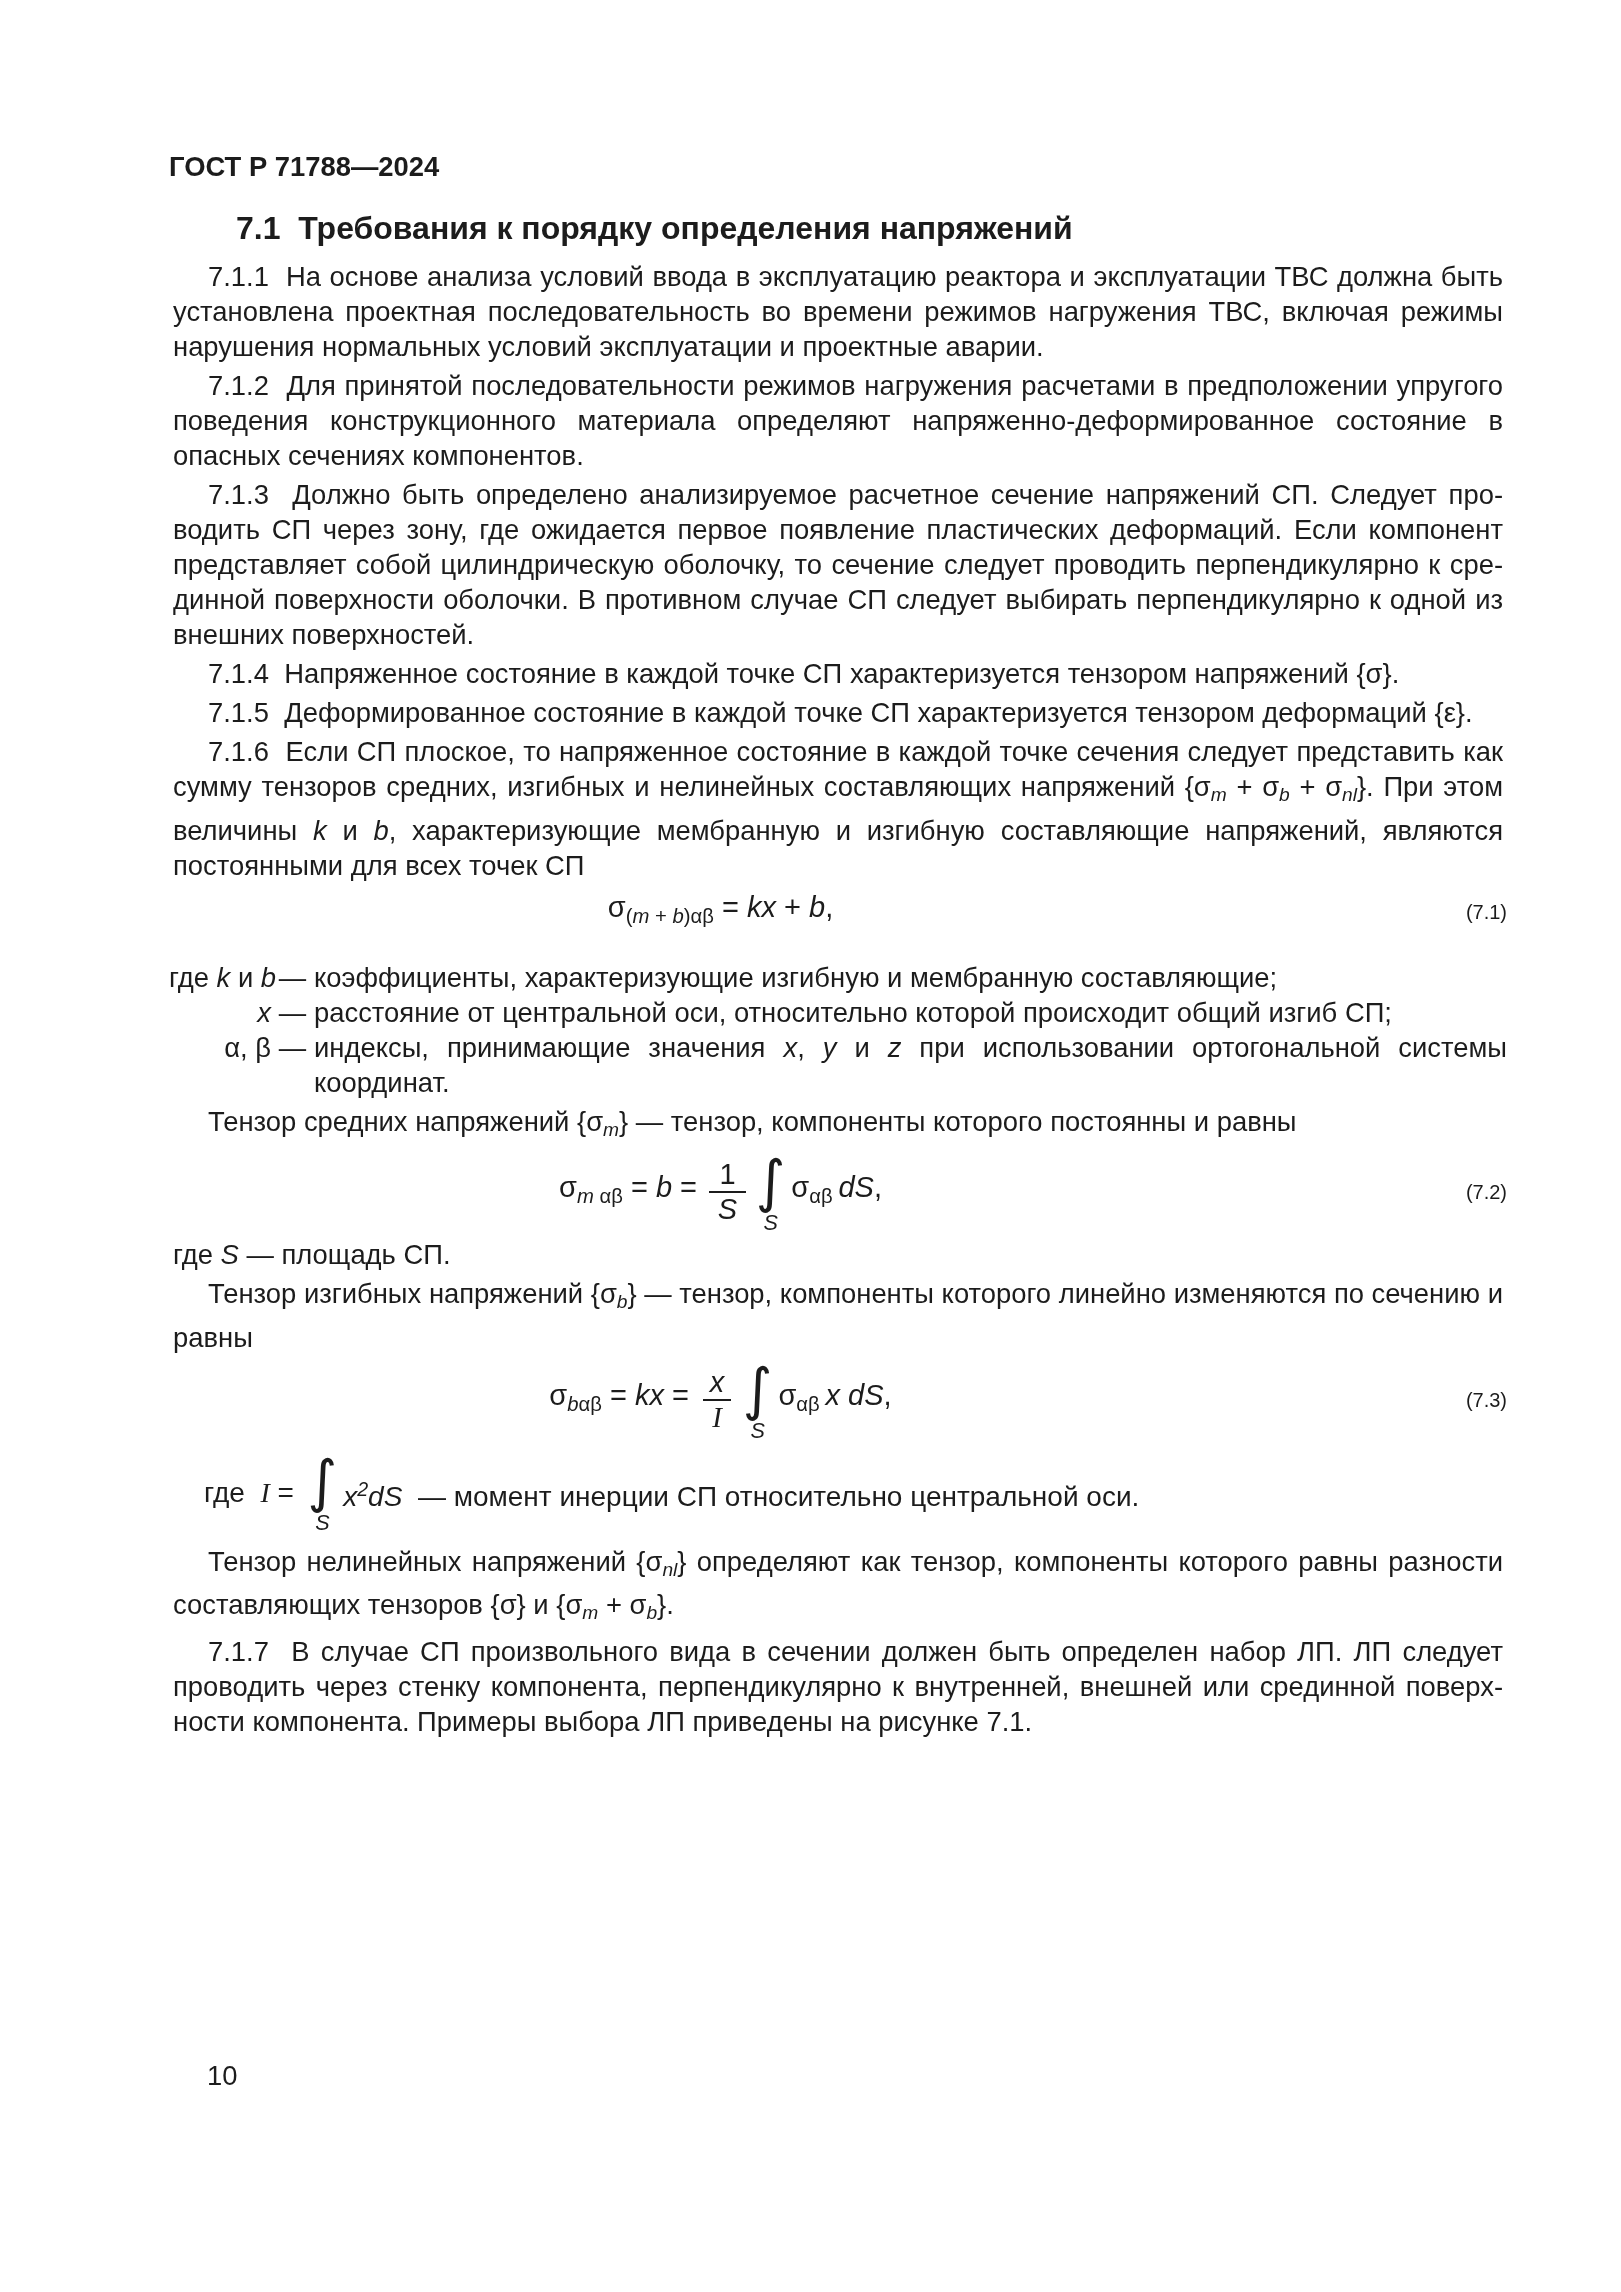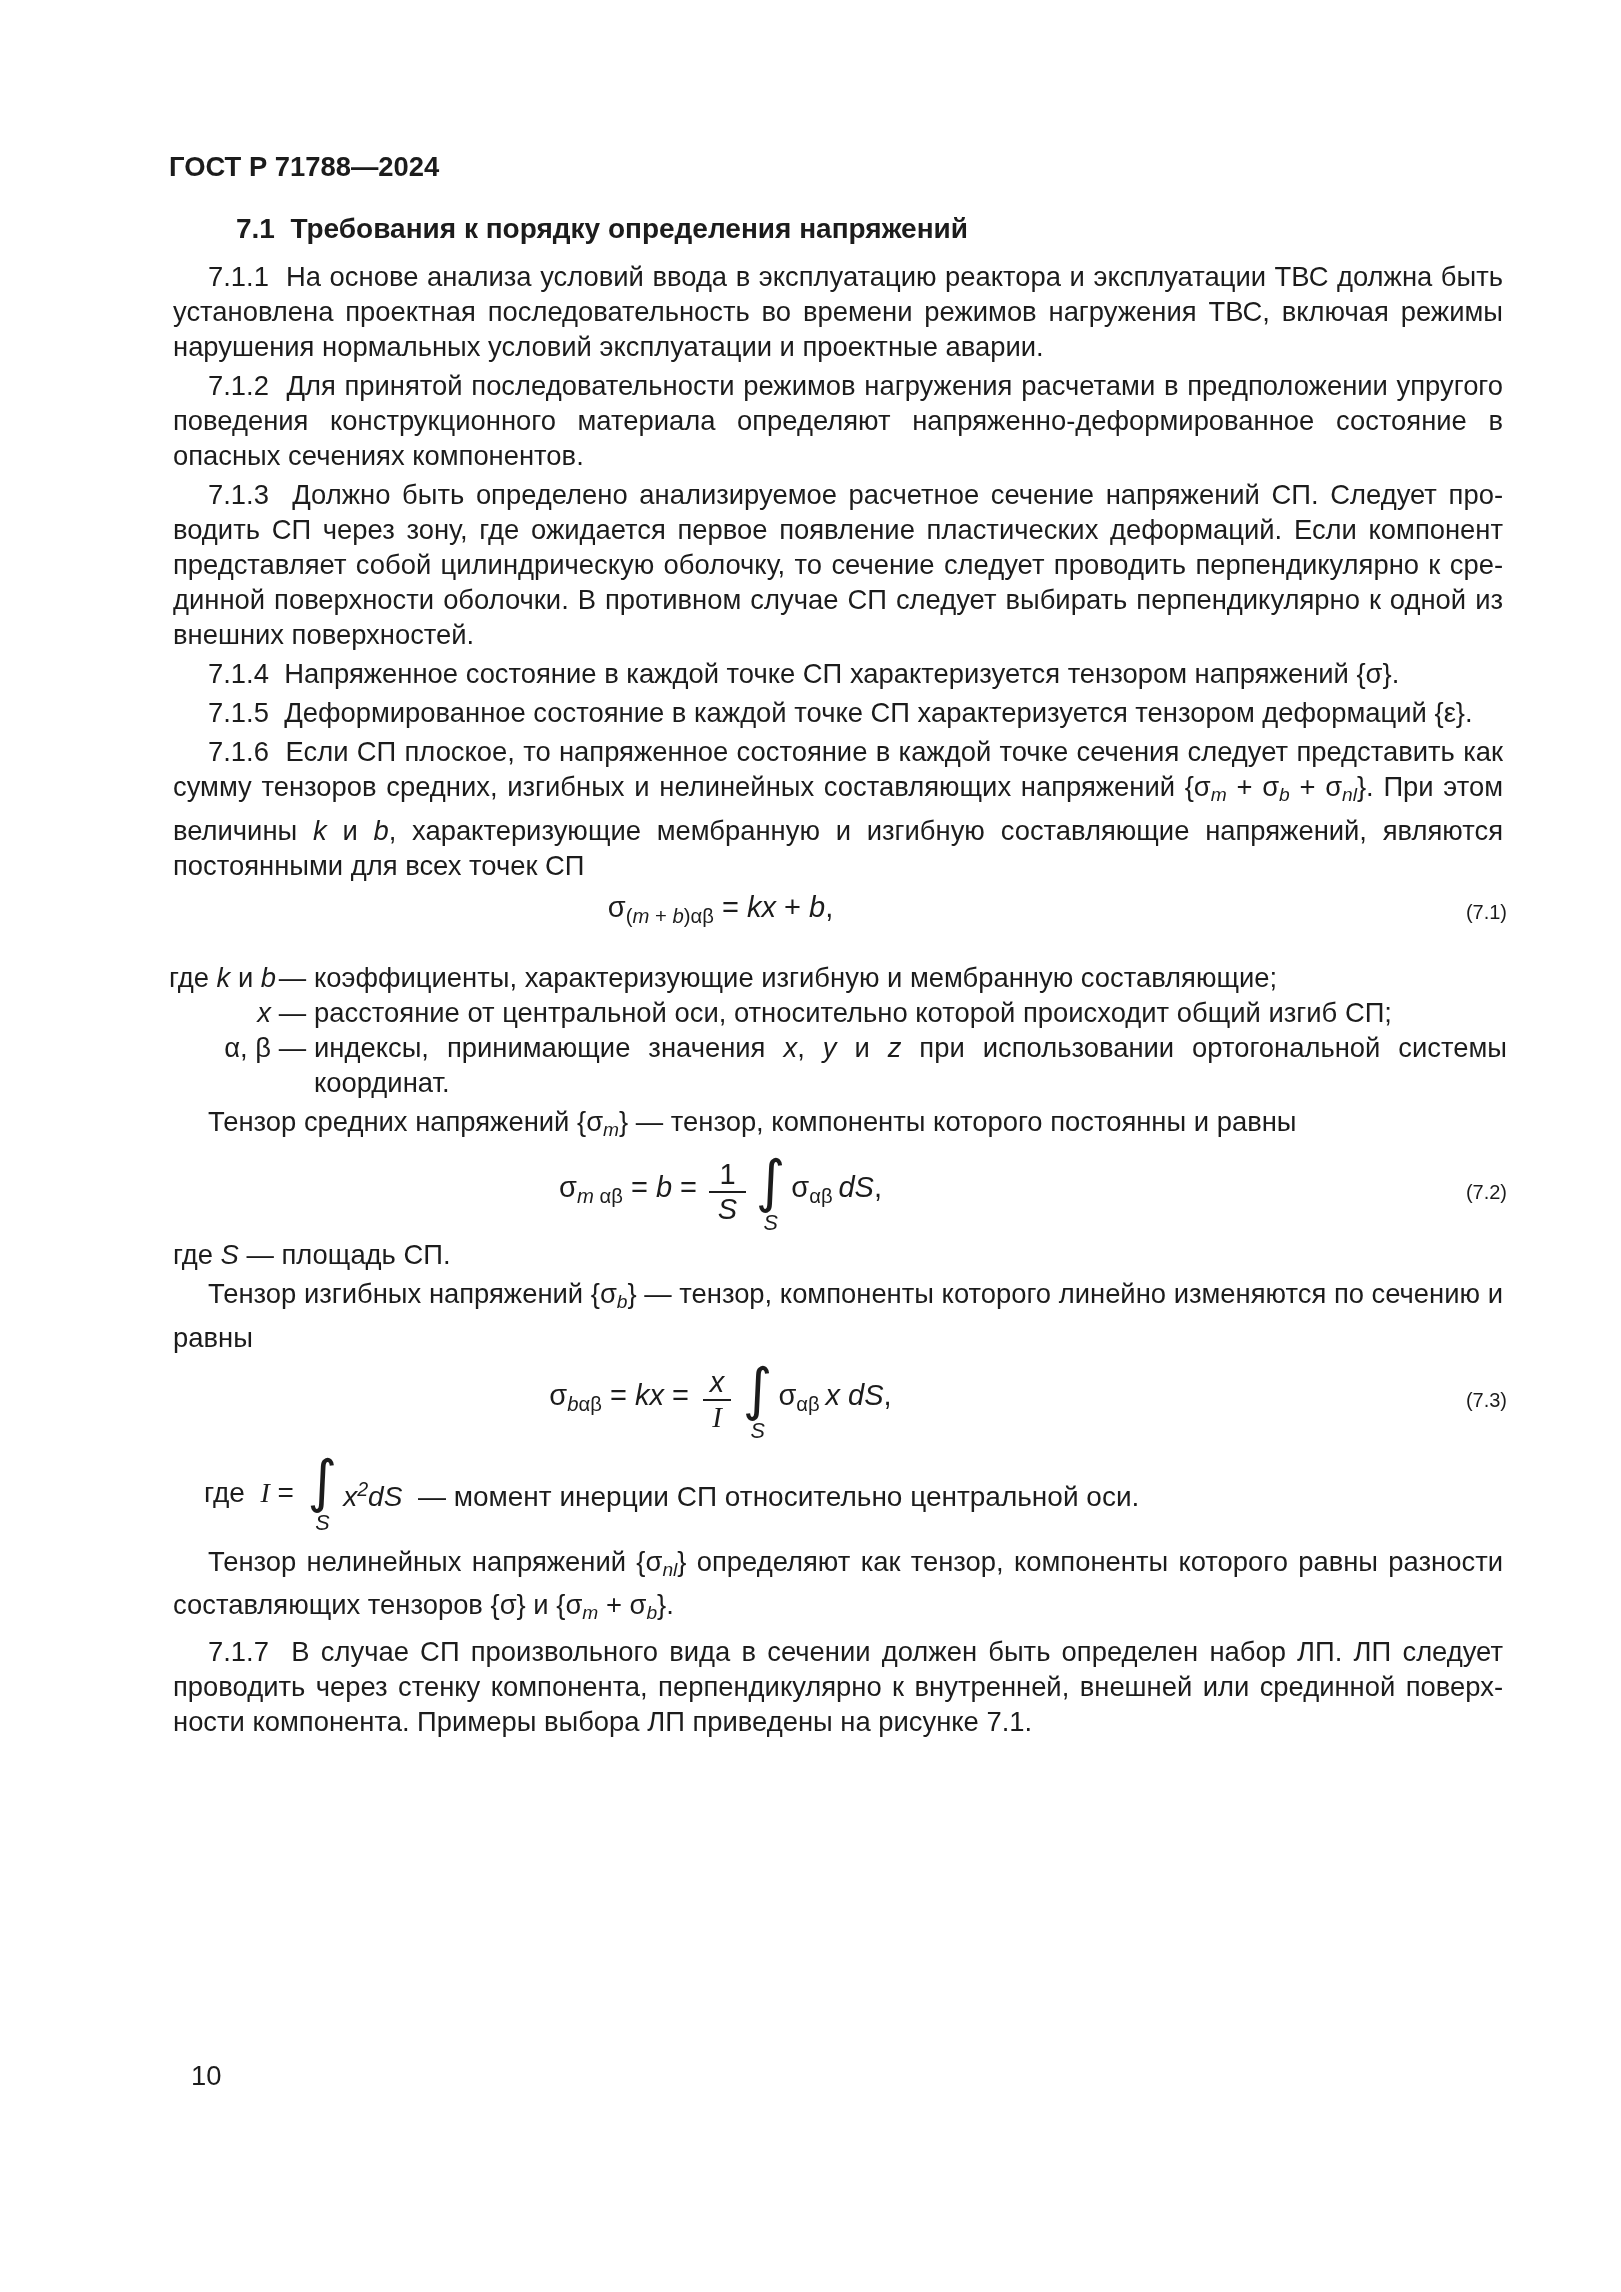--- a/index.html
+++ b/index.html
@@ -12,21 +12,21 @@
     background: #ffffff;
     color: #1c1c1c;
     font-family: "Liberation Sans", sans-serif;
     font-size: 27.4px;
     line-height: 35px;
     overflow: hidden;
   }
   .content { position: absolute; left: 169px; top: 0; width: 1338px; }
   .doc-number { padding-top: 149px; font-weight: bold; }
   .section-title { font-size: 34px; line-height: 43px; font-weight: bold; margin: 49px 0 0 67px; }
-  .subsection-title { font-size: 28px; line-height: 35px; font-weight: bold; margin: 26.5px 0 0 67px; }
+  .subsection-title { font-size: 32px; line-height: 35px; font-weight: bold; margin: 26.5px 0 0 67px; }
   .doc-body { margin-top: 13.7px; }
   .para { margin: 4px; text-align: justify; text-align-last: left; text-indent: 35px; hyphens: manual; }
   .para.noind { text-indent: 0; }
   .it { font-style: italic; }
   .sf { font-family: "Liberation Serif", serif; }
   .sb { font-size: 0.7em; vertical-align: -0.28em; }
   .sp { font-size: 0.7em; vertical-align: 0.5em; }
   .defrow { display: grid; grid-template-columns: 102px 43px 1fr; margin: 0; }
   .dterm { text-align: right; white-space: pre; }
   .ddash { text-align: center; }
@@ -36,21 +36,21 @@
   .formula { display: inline-flex; align-items: center; font-size: 29px; line-height: 35px; white-space: nowrap; }
   .frun { white-space: pre; }
   .fnum { position: absolute; right: 0; top: 50%; transform: translateY(-50%); font-size: 20px; }
   .frac { display: inline-flex; flex-direction: column; align-items: center; margin: 0 3.9px; line-height: 33px; }
   .fr-num { padding: 0 8.8px; }
   .fr-den { border-top: 2px solid #1c1c1c; padding: 0 8.8px; }
   .intw { display: inline-flex; flex-direction: column; align-items: center; margin: 0 5.9px; }
   .intg { font-family: "DejaVu Sans", sans-serif; font-size: 57px; line-height: 61px; }
   .intsub { font-size: 21.6px; line-height: 21.6px; margin-top: 0; }
   .pformula { display: flex; align-items: center; padding-left: 35px; margin: 9.8px 0; font-size: 28px; }
-  .page-number { position: absolute; left: 191px; top: 2058px; font-size: 27.4px; }
+  .page-number { position: absolute; left: 207px; top: 2058px; font-size: 27.4px; }
 </style>
 </head>
 <body>
 
 <div class="page">
   <div class="content">
     <div class="doc-number">ГОСТ Р 71788—2024</div>
     <h2 class="subsection-title">7.1&nbsp;&nbsp;Требования к порядку определения напряжений</h2>
     <div class="doc-body">
         <p class="para"><span>7.1.1&nbsp; На основе анализа условий ввода в эксплуатацию реактора и эксплуатации ТВС должна быть установлена проектная последовательность во времени режимов нагружения ТВС, включая ре­жимы нарушения нормальных условий эксплуатации и проектные аварии.</span></p>

